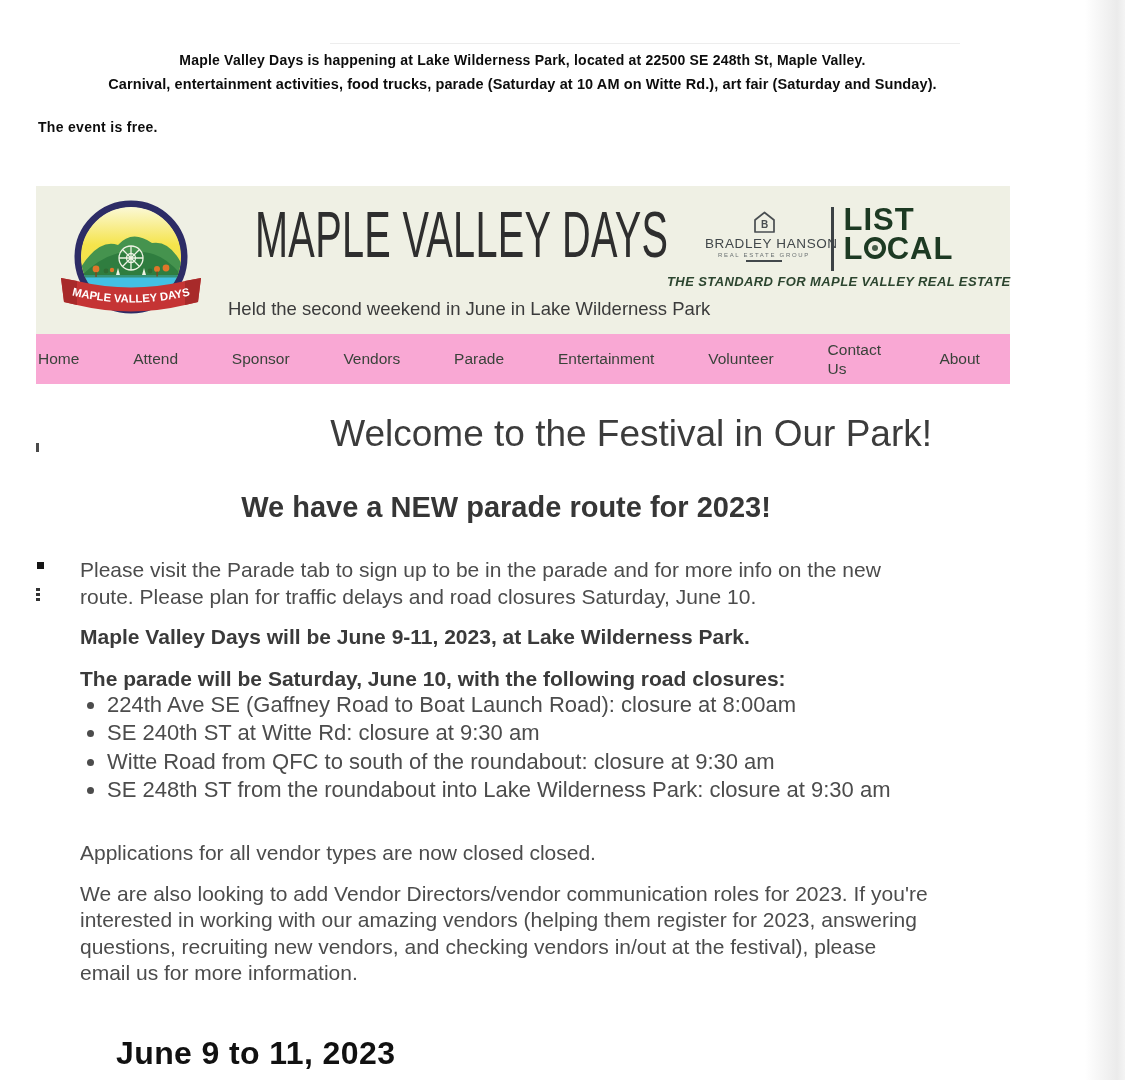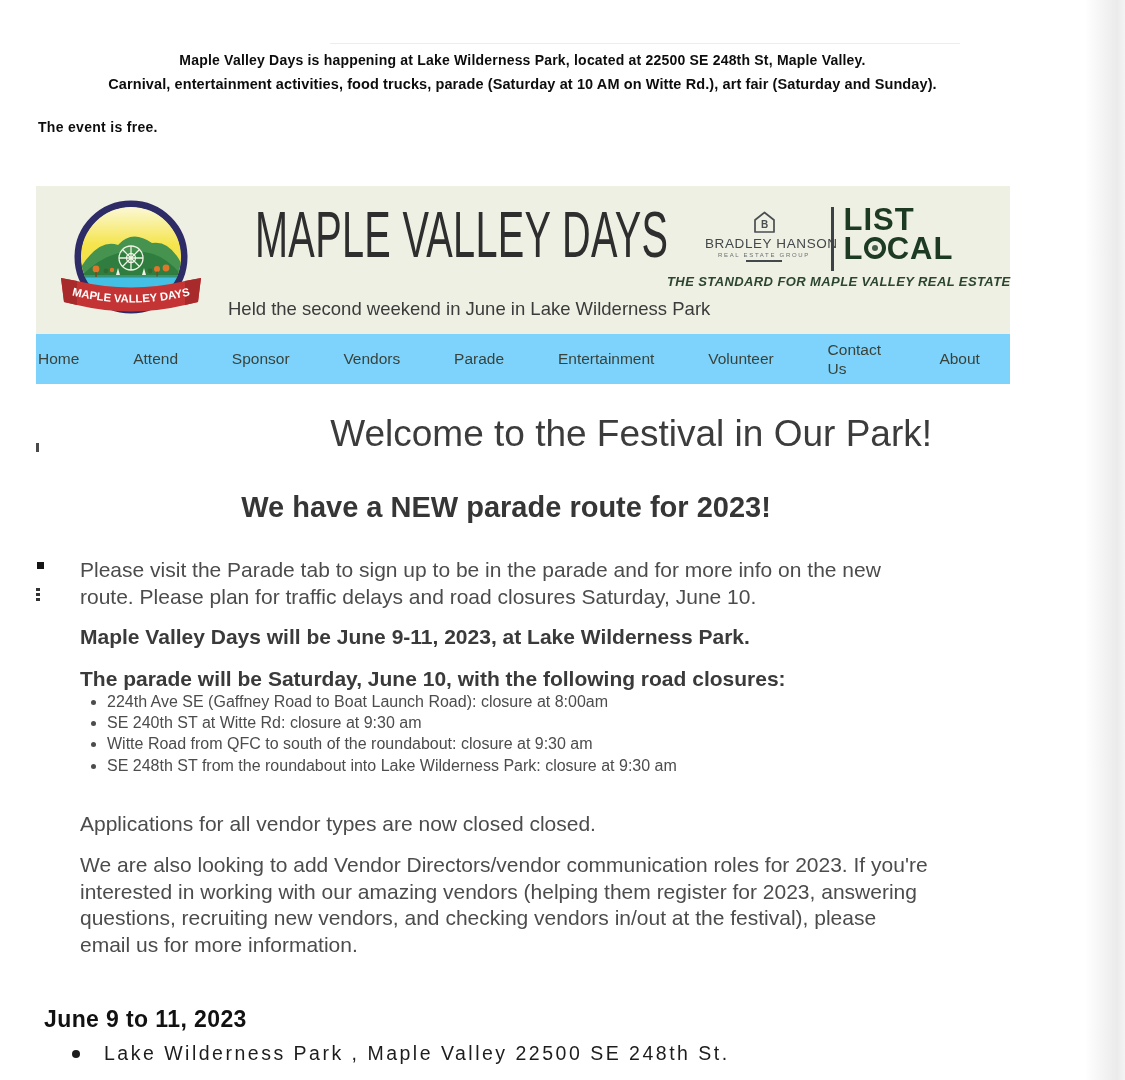--- a/index.html
+++ b/index.html
@@ -48,39 +48,39 @@
   .brand-underline { width:36px; height:2px; background:#42484b; margin:2px auto 0; }
   .brand-divider { width:2.5px; height:64px; background:#3c4245; margin:1px 10px 0 8px; }
   .list-local { font-size:31px; font-weight:700; color:#1d3a23; line-height:0.93; letter-spacing:1px; white-space:nowrap; }
   .o-glyph { display:inline-block; width:0.72em; height:0.72em; border:0.15em solid #1d3a23;
     border-radius:50%; position:relative; top:0.015em; margin:0 0.015em; vertical-align:baseline; }
   .o-glyph::after { content:""; position:absolute; left:50%; top:50%; width:0.2em; height:0.2em;
     margin:-0.1em 0 0 -0.1em; border-radius:50%; background:#1d3a23; opacity:0.8; }
   .brand-tagline { position:absolute; left:631px; top:88px; font-size:13px; font-weight:bold;
     font-style:italic; letter-spacing:0.4px; color:#2c452f; white-space:nowrap; }
 
-  .site-nav { height:50px; background:#7dd3fc; display:flex; align-items:center;
+  .site-nav { height:50px; background:#f9a8d4; display:flex; align-items:center;
     justify-content:space-between; padding:0 30px 0 2px; }
   .nav-item { font-size:15.5px; color:#39423a; cursor:pointer; }
   .nav-item.two-line { width:58px; text-align:left; line-height:1.25; }
 
   .content { background:#fff; padding:0 78px 0 44px; }
   .content-h1 { margin-top:28px; text-align:right; font-size:37px; font-weight:400; color:#3c3c3c; line-height:1.2; }
   .content-h2 { margin-top:34px; text-align:center; font-size:29px; font-weight:700; color:#363636; line-height:1.2; }
   .content p { font-size:21px; color:#4c4c4c; line-height:1.26; }
   .p1 { margin-top:32px; }
   .p-bold { margin-top:14px; font-weight:700; color:#3a3a3a !important; }
   .p3 { margin-top:15px; }
   .closures { margin:0 0 0 0; padding-left:27px; }
-  .closures li { font-size:16px; color:#4c4c4c; line-height:1.2; margin-bottom:2px; }
+  .closures li { font-size:22px; color:#4c4c4c; line-height:1.2; margin-bottom:2px; }
   .p4 { margin-top:36px; }
   .p5 { margin-top:15px; }
 
   
-  .footer-heading { margin:48px 0 0 44px; font-size:23px; font-weight:bold; color:#111;
+  .footer-heading { margin:48px 0 0 116px; font-size:32px; font-weight:bold; color:#111;
     letter-spacing:0.4px; line-height:1.15; }
   .footer-bullet { display:flex; align-items:center; margin:10px 0 0 72px; }
   .bullet-dot { width:8px; height:8px; border-radius:50%; background:#1d1d1d; margin-right:24px; flex:none; }
   .footer-location { font-size:19.5px; letter-spacing:2.5px; color:#1d1d1d; }
 </style>
 </head>
 <body>
 
 <div class="page">
 

